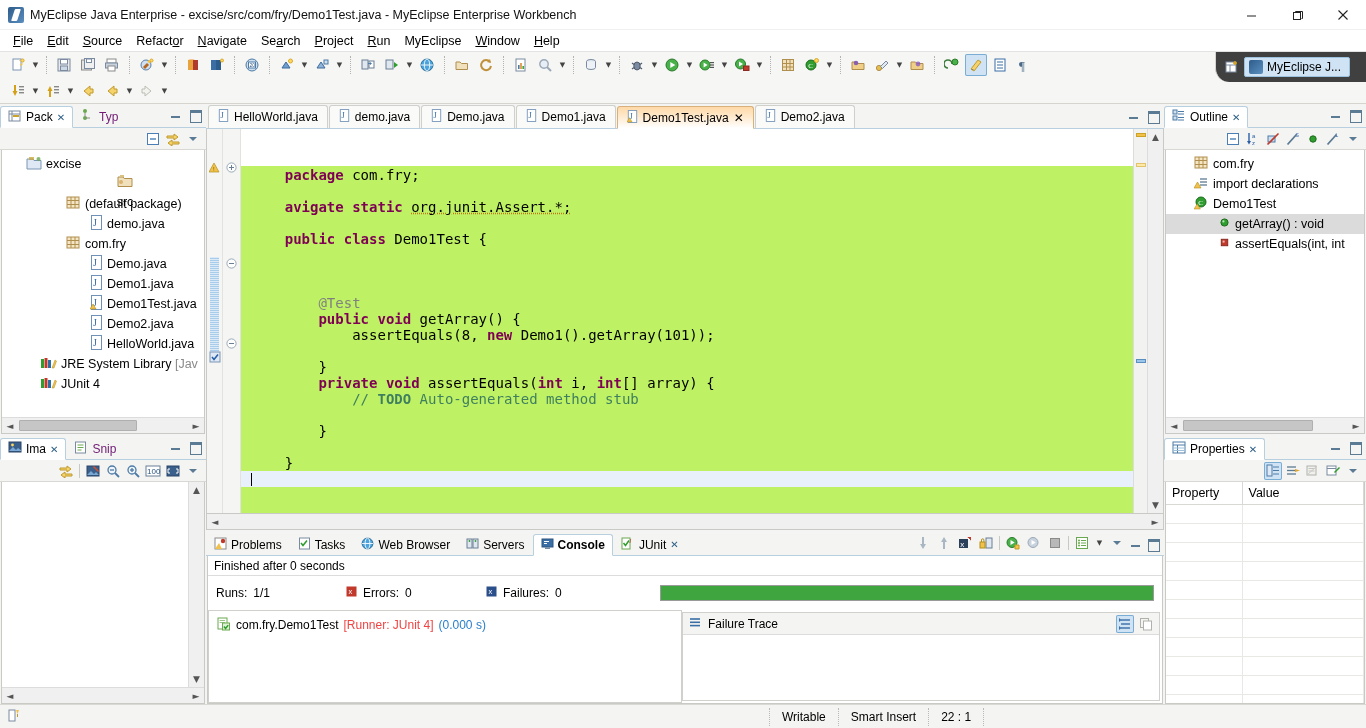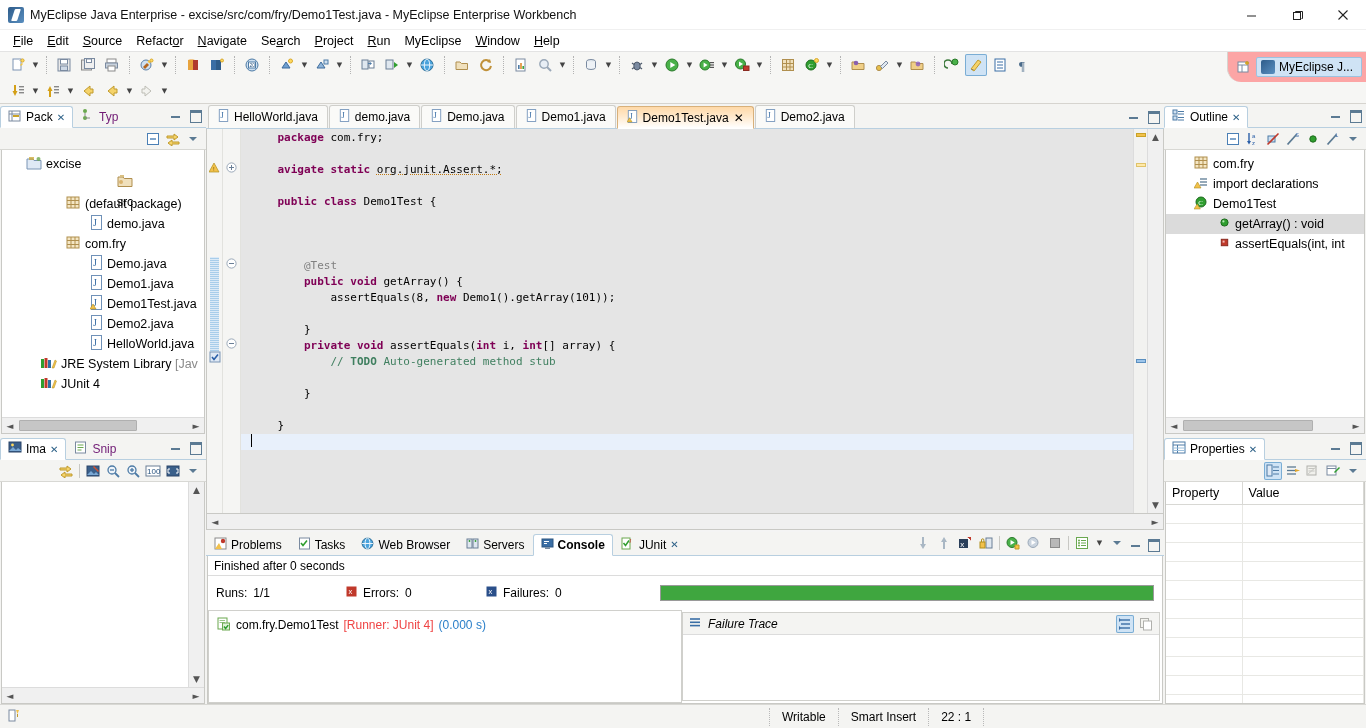--- a/index.html
+++ b/index.html
@@ -82,22 +82,22 @@
   }
   .tb-sep {
     width: 1px; height: 18px; margin: 0 5px;
     border-left: 1px dotted #b3b3b3;
   }
   .ico { width: 16px; height: 16px; display: block; }
 
   
   .persp-bar {
     position: absolute; right: 0; top: 0; height: 30px;
-    display: flex; align-items: center; padding: 0 4px 0 4px;
-    background: #fca5a5;
+    display: flex; align-items: center; padding: 0 16px 0 4px;
+    background: #404040;
     border-left: 1px solid #d6d4cf;
     border-bottom-left-radius: 14px;
   }
   .persp-chip {
     display: flex; align-items: center; gap: 4px;
     background: #cfe3f5; border: 1px solid #9cc2e0;
     padding: 2px 8px 2px 4px; border-radius: 2px;
     font-size: 12px; white-space: nowrap;
   }
 
@@ -209,22 +209,22 @@
   .gutter-annot {
     width: 16px; flex: 0 0 16px; background: #f5f5f3; border-right: 1px solid #e2e2de;
     position: relative;
   }
   .gutter-fold {
     width: 18px; flex: 0 0 18px; background: #f5f5f3; border-right: 1px solid #e2e2de;
     position: relative;
   }
   .code-area {
     flex: 1 1 auto; position: relative; overflow: hidden;
-    font-family: "DejaVu Sans Mono", monospace; font-size: 11px;
-    line-height: 16px; padding-top: 1px; background: #e5e5e5;
+    font-family: "DejaVu Sans Mono", monospace; font-size: 14px;
+    line-height: 16px; padding-top: 1px; background: #bef264; margin-top: 37px;
   }
   .code-line { height: 16px; white-space: pre; padding-left: 10px; }
   .code-line.cursorline { background: #e8f0fb; }
   .kw  { color: #7f0055; font-weight: bold; }
   .ann { color: #808080; }
   .cmt { color: #3f7f5f; }
   .todo{ color: #3f7f5f; font-weight: bold; }
   .pl  { color: #000; }
   .imp { color: #000; text-decoration: underline; text-decoration-style: dotted; text-decoration-color:#c07a14; }
   .caret { display:inline-block; width:1px; height:13px; background:#000; vertical-align:-2px; }
@@ -256,21 +256,21 @@
     gap: 0; padding: 0 8px; background: #fff; font-size: 12px;
   }
   .count-cell { display: flex; align-items: center; gap: 6px; }
   .progress-outer {
     flex: 1 1 auto; height: 16px; margin-left: 24px; background: #fff;
     border: 1px solid #9a9a9a;
   }
   .progress-inner { height: 100%; background: #3fa63f; }
   .junit-split { flex: 1 1 auto; display: flex; min-height: 0; background: #fff; }
   .junit-tree { flex: 1 1 auto; background: #fff; border: 1px solid #d0d0cc; margin: 0; overflow: hidden; }
-  .junit-trace { width: 478px; flex: 0 0 478px; background: #fff; border: 1px solid #d0d0cc; margin: 2px 2px 2px 0; display:flex; flex-direction:column;font-style:italic;}
+  .junit-trace { width: 478px; flex: 0 0 478px; background: #fff; border: 1px solid #d0d0cc; margin: 2px 2px 2px 0; display:flex; flex-direction:column;}
   .trace-header {
     height: 22px; flex: 0 0 22px; display: flex; align-items: center; gap: 6px;
     padding-left: 6px; font-size: 12px; background: #f4f4f2; border-bottom: 1px solid #dcdcdc;
     position: relative;
   }
   .junit-test-row {
     height: 20px; display: flex; align-items: center; gap: 5px; padding-left: 8px;
     font-size: 12px; margin-top: 4px; white-space: nowrap;
   }
   .grey { color: #ef4444; }

